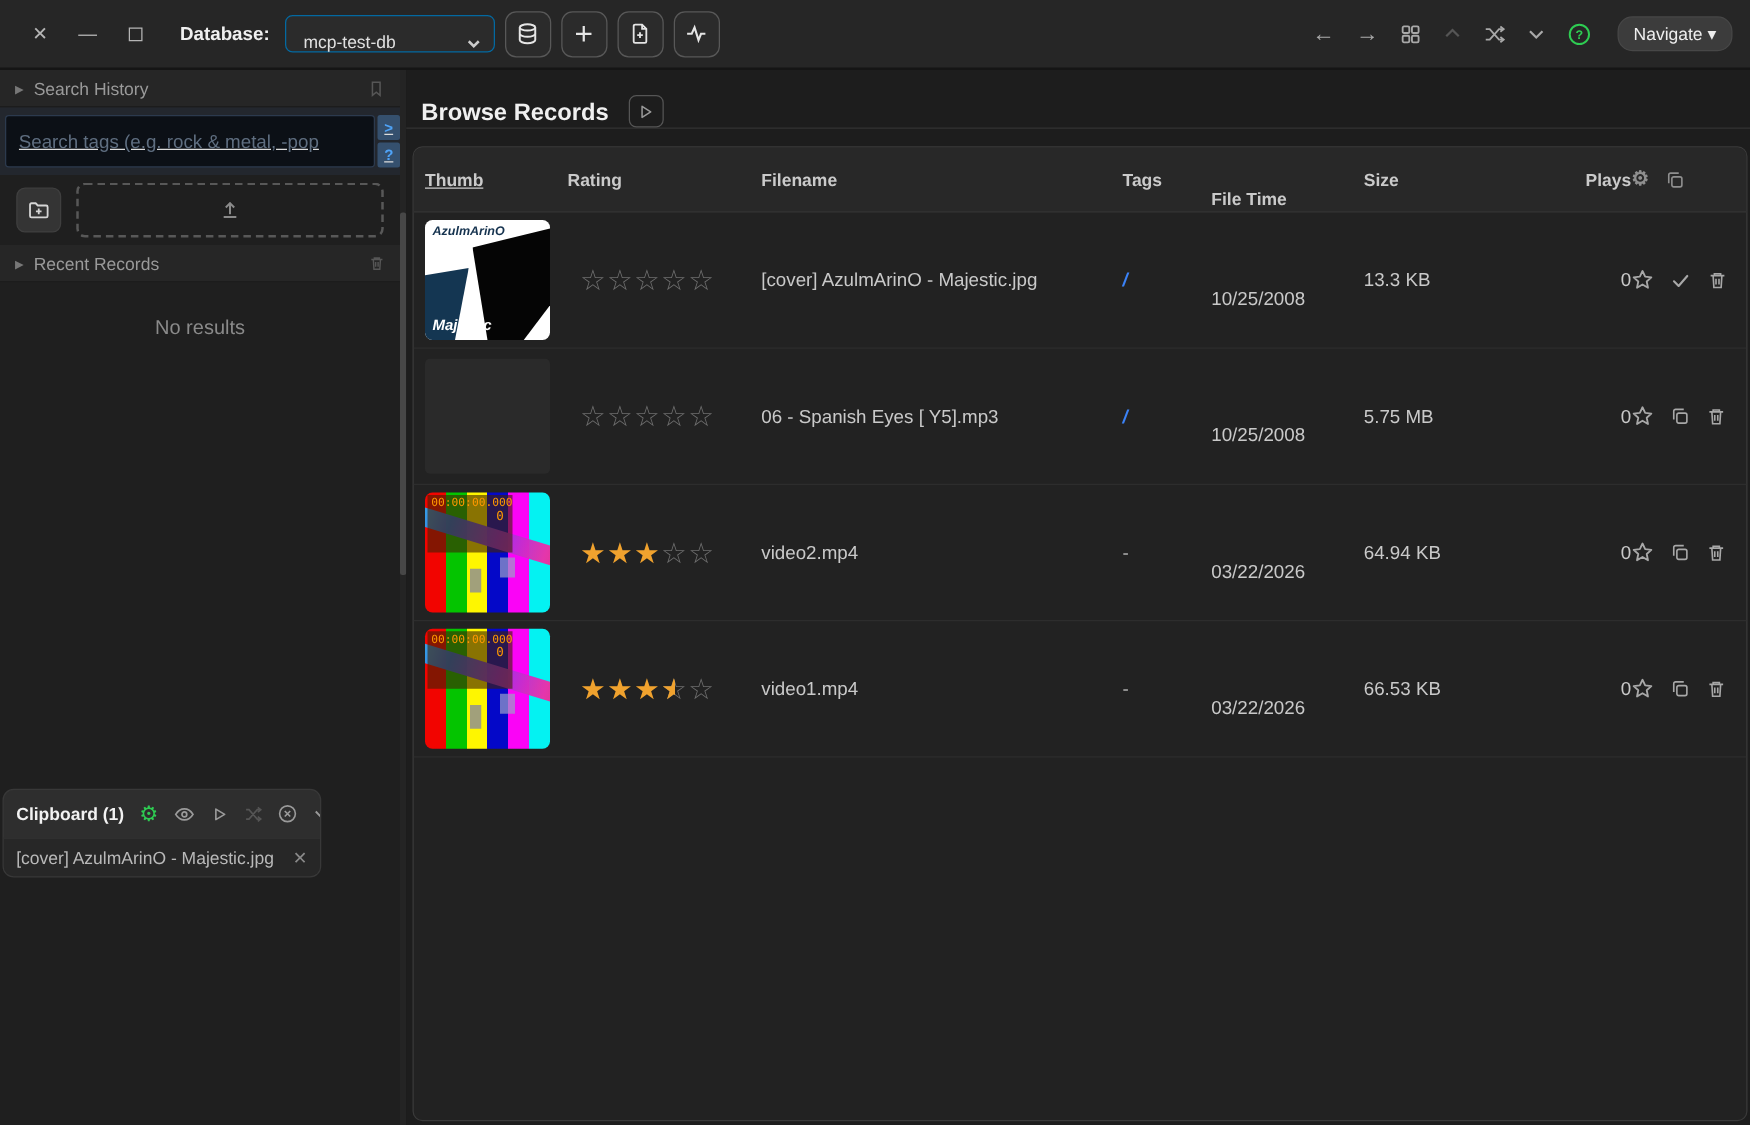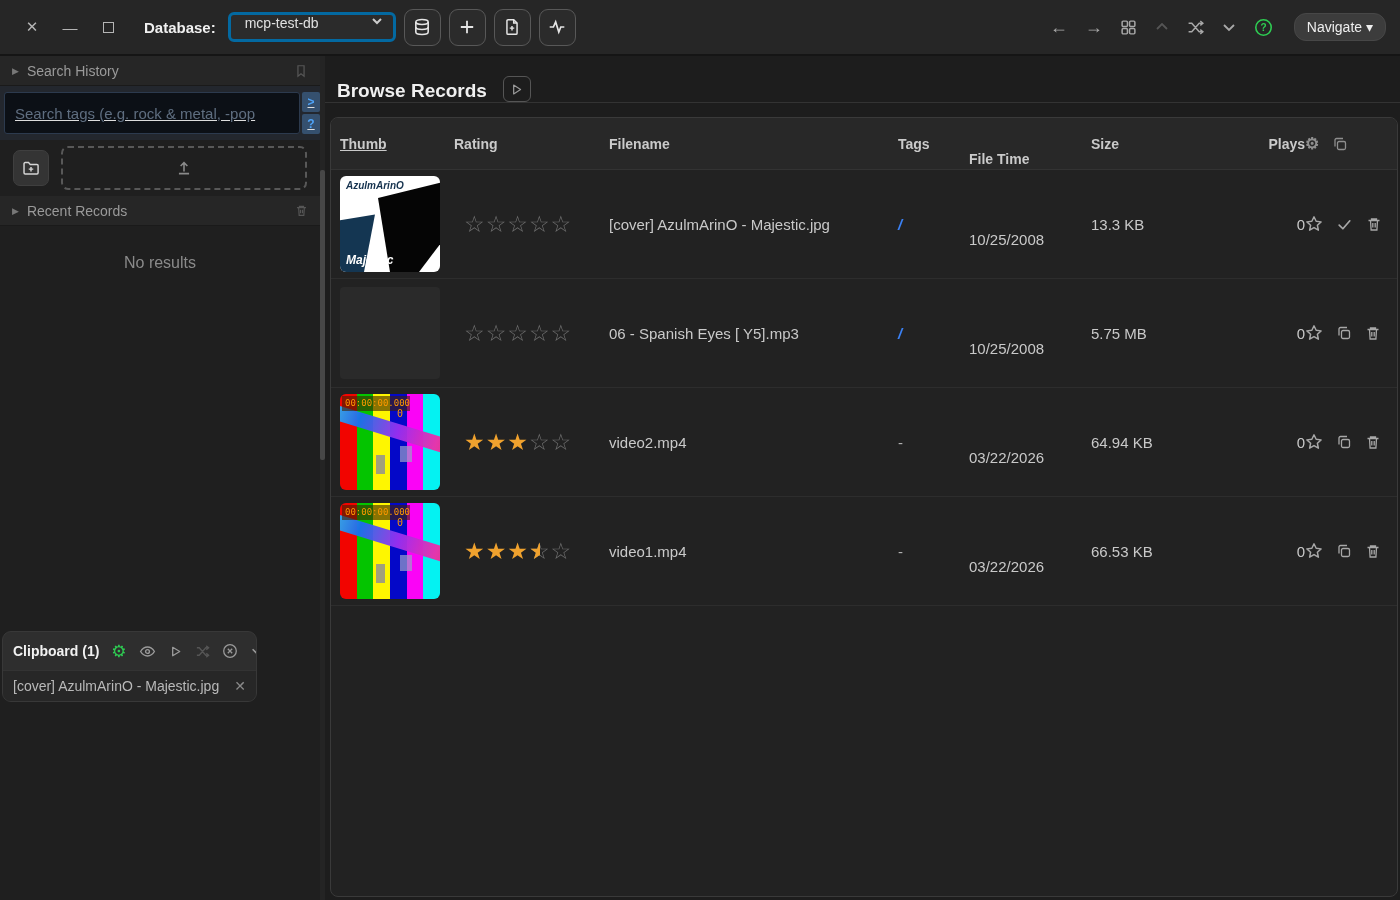--- a/index.html
+++ b/index.html
@@ -7,22 +7,22 @@
   body { background:#1d1d1d; color:#ddd; font-family:"Liberation Sans", sans-serif; position:relative; }
   svg { display:block; }
 
   
   .topbar { position:absolute; top:0; left:0; width:1400px; height:56px; background:#262626;
             border-bottom:2px solid #151515; display:flex; align-items:center; padding:0 14px 0 24px; }
   .winctl { display:flex; align-items:center; gap:22px; color:#b5b5b5; margin-right:28px; }
   .winctl .wbtn { width:16px; height:16px; display:flex; align-items:center; justify-content:center; font-size:15px; cursor:default; }
   .wbtn.square span { width:11px; height:11px; border:1.5px solid #b5b5b5; display:block; }
   .db-label { font-weight:bold; font-size:15px; color:#f0f0f0; margin-right:12px; }
-  .db-select { width:168px; height:30px; border:3px solid #0369a1; border-radius:6px; background:#2b2b2b;
-               display:flex; align-items:flex-start; justify-content:space-between; padding:0 10px 0 14px; font-size:14px; color:#e0e0e0; }
+  .db-select { width:168px; height:30px; border:1px solid #0369a1; border-radius:6px; background:#2b2b2b;
+               display:flex; align-items:flex-end; justify-content:space-between; padding:0 10px 0 14px; font-size:14px; color:#e0e0e0; }
   .tb-iconbtn { width:37px; height:37px; border:1px solid #585858; border-radius:9px; background:#2b2b2b;
                 display:flex; align-items:center; justify-content:center; margin-left:8px; color:#e5e5e5; }
   .tb-iconbtn:first-of-type { margin-left:10px; }
   .topbar-right { margin-left:auto; display:flex; align-items:center; gap:17px; color:#a8a8a8; }
   .nav-arrow { font-size:18px; color:#aaa; }
   .dim { color:#555 !important; }
   .navigate-btn { background:#3c3c3c; border:1px solid #474747; border-radius:12px; color:#eee; font-size:14px;
                   padding:5px 12px; margin-left:4px; }
 
   
@@ -99,21 +99,21 @@
   .cover-black { position:absolute; inset:0; background:#050505; clip-path:polygon(38% 23%, 100% 7%, 100% 71%, 79% 100%, 50% 100%); }
   .cover-navy { position:absolute; inset:0; background:#143652; clip-path:polygon(0% 46%, 35% 40%, 24% 100%, 0% 100%); }
   .cover-sub { position:absolute; bottom:5px; left:6px; color:#fff; font-size:12px; font-weight:bold; font-style:italic; z-index:3; }
   .thumb-empty { width:100px; height:92px; border-radius:4px; background:#2a2a2a; }
   .thumb-test { width:100px; height:96px; border-radius:6px; position:relative; overflow:hidden;
     background:linear-gradient(90deg,#f20400 0 16.6%,#04c400 16.6% 33.3%,#fef600 33.3% 50%,#0408c8 50% 66.6%,#fa04f6 66.6% 83.3%,#04f2f2 83.3% 100%); }
   .streak { position:absolute; top:30px; left:-22px; width:160px; height:15px; opacity:.95;
     background:linear-gradient(90deg,#39d2f0,#1e6df0,#9b30f0,#f02ca8,#f03040); transform:rotate(17deg); }
   .block1 { position:absolute; left:36px; bottom:16px; width:9px; height:19px; background:#909090; opacity:.85; }
   .block2 { position:absolute; left:60px; bottom:28px; width:12px; height:16px; background:#9aa0c8; opacity:.7; }
-  .tc-overlay { position:absolute; top:2px; left:2px; width:68px; height:15px; background:rgba(64,34,4,.62);
+  .tc-overlay { position:absolute; top:2px; left:2px; width:68px; height:46px; background:rgba(64,34,4,.62);
     color:#ff9800; font-family:"DejaVu Sans Mono", monospace; font-size:9px; padding:2px 3px; display:flex;
     flex-direction:column; z-index:4; }
   .tc-frame { text-align:right; padding-right:4px; font-size:10px; }
 </style>
 </head>
 <body>
 
 <div class="topbar">
   <div class="winctl">
     <span class="wbtn">✕</span>

